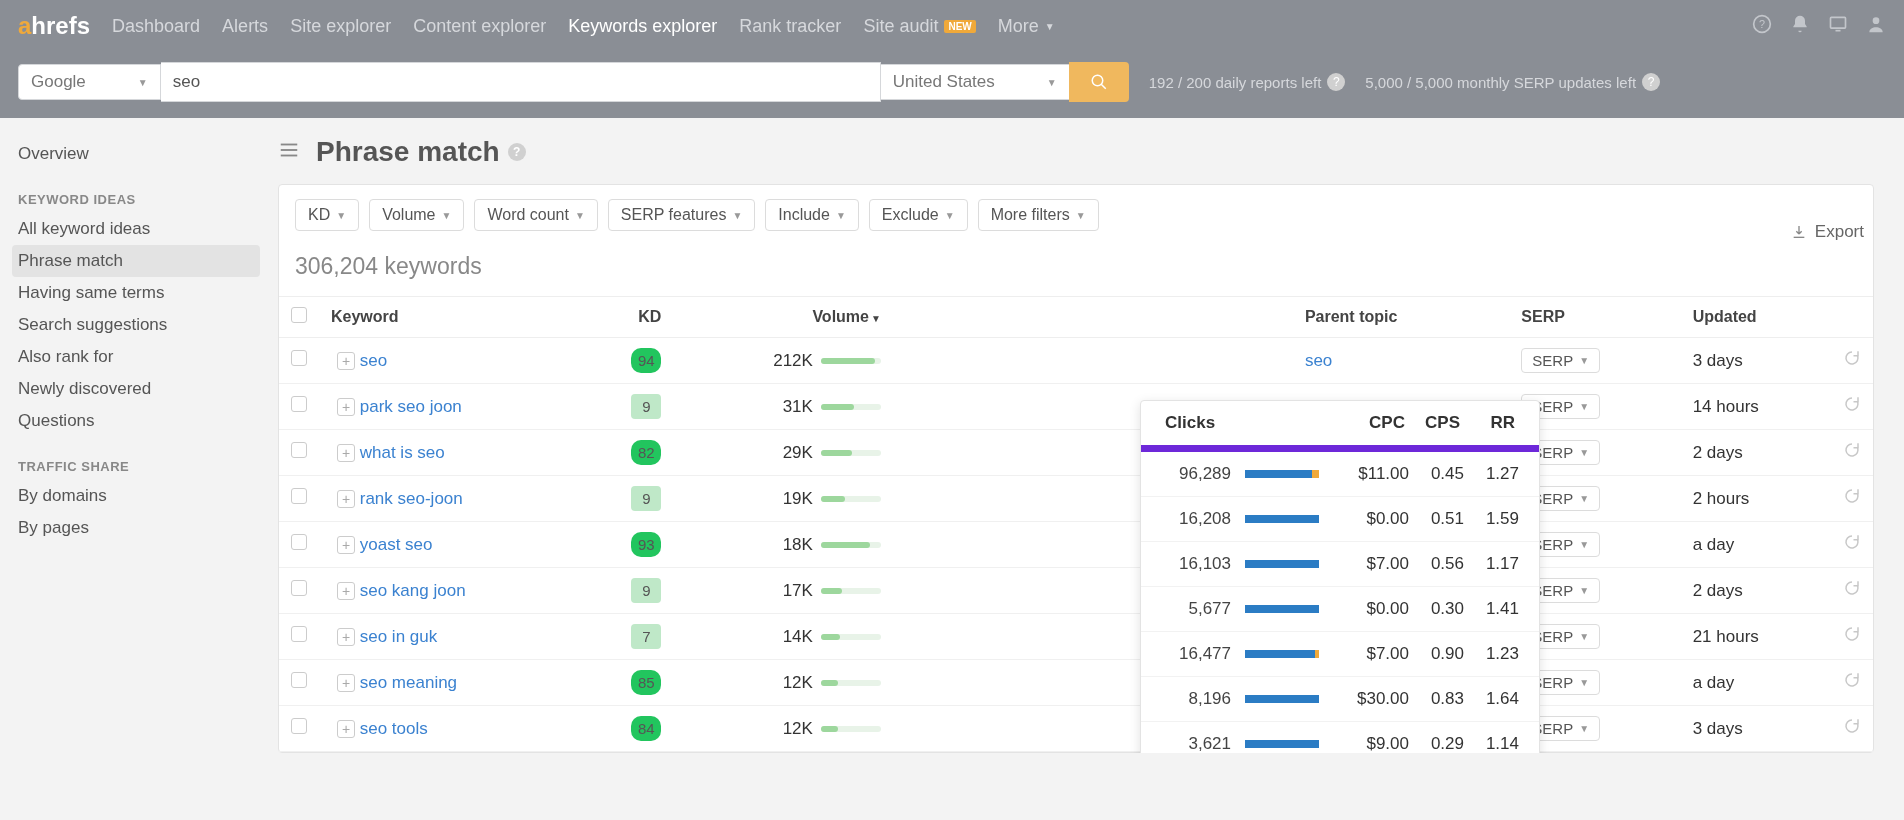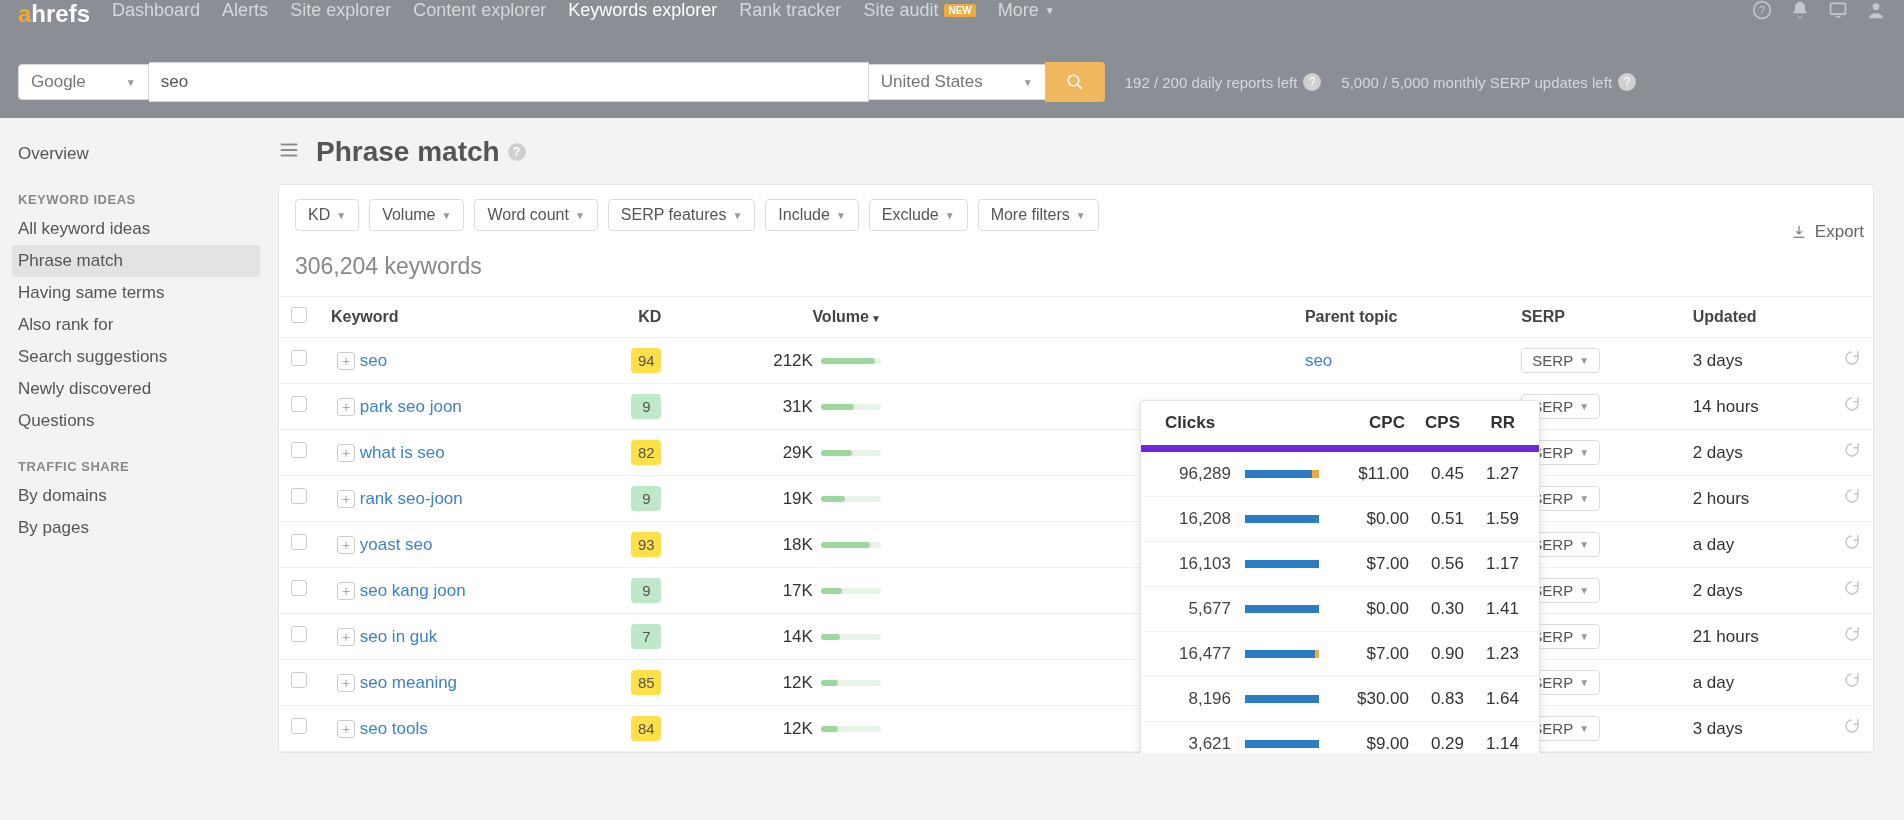--- a/index.html
+++ b/index.html
@@ -1,27 +1,27 @@
 <!DOCTYPE html>
 <html><head>
 <meta charset="utf-8">
 <style>
   * { box-sizing: border-box; margin: 0; padding: 0; }
   body { font-family: -apple-system, BlinkMacSystemFont, "Segoe UI", Helvetica, Arial, sans-serif; background:#f3f3f3; color:#333; width:1904px; }
-  .topnav { background:#8a8e95; height:52px; display:flex; align-items:flex-start; padding:0 18px; gap:22px; }
+  .topnav { background:#8a8e95; height:52px; display:flex; align-items:center; padding:0 18px; gap:22px; }
   .logo { font-weight:bold; font-size:24px; color:#fff;}
   .logo .a { color:#f0a93a; }
   .nav-item { color:#d6d8dc; font-size:18px; cursor:pointer; display:flex; align-items:center; gap:6px;}
   .nav-item.active { color:#fff; }
   .nav-badge { background:#f0a93a; color:#fff; font-size:10px; padding:1px 4px; border-radius:2px; font-weight:bold;}
   .nav-caret { font-size:10px; color:#d6d8dc; }
   .nav-right { margin-left:auto; display:flex; align-items:center; gap:18px; }
   .nav-right svg { fill:#c3c6cb; }
   .searchbar { background:#8a8e95; padding:10px 18px 16px 18px; display:flex; align-items:center; gap:0; }
-  .select-box { background:#fff; border:1px solid #d5d7da; height:31px; display:flex; align-items:center; padding:17px 12px; font-size:17px; color:#777; border-radius:4px 0 0 4px; gap:40px;}
+  .select-box { background:#fff; border:1px solid #d5d7da; height:31px; display:flex; align-items:center; padding:17px 12px; font-size:17px; color:#777; border-radius:4px 0 0 4px; gap:52px;}
   .select-box.country { border-radius:0; border-left:none;}
   .search-input { background:#fff; border:1px solid #d5d7da; border-left:none; height:40px; width:720px; padding:0 12px; font-size:17px; color:#555;}
   .search-btn { background:#f0b85e; border:none; height:40px; width:60px; border-radius:0 4px 4px 0; display:flex; align-items:center; justify-content:center; cursor:pointer; margin-left:-1px;}
   .search-btn svg { fill:#fff; }
   .status-text { color:#d6d8dc; font-size:15px; margin-left:20px; display:flex; align-items:center; gap:6px;}
   .content { display:flex; }
   .sidebar { width:260px; padding:20px 0 0 18px; }
   .sidebar a { display:block; padding:6px 10px 6px 0; color:#555; font-size:17px; cursor:pointer; text-decoration:none;}
   .sidebar a.active { background:#e3e3e3; border-radius:4px; padding-left:6px; margin-left:-6px;}
   .sidebar .section-title { color:#888; font-size:13px; font-weight:bold; letter-spacing:0.5px; margin:22px 0 6px 0; text-transform:uppercase;}
@@ -37,21 +37,21 @@
   .count-row { padding:8px 16px 16px 16px; font-size:23px; color:#888;}
   .export-row { position:absolute; right:40px; top:104px; display:flex; align-items:center; gap:8px; color:#666; font-size:17px; cursor:pointer;}
   .table { width:100%; border-collapse:collapse; }
   .table th { text-align:left; font-size:16px; color:#444; font-weight:600; padding:10px 12px; border-top:1px solid #eee; border-bottom:1px solid #eee; background:#fff;}
   .table td { padding:10px 12px; border-bottom:1px solid #f0f0f0; font-size:17px; vertical-align:middle;}
   .table th.right, .table td.right { text-align:right; }
   .chk { width:16px; height:16px; border:1px solid #ccc; border-radius:3px; display:inline-block; background:#fff;}
   .plus-icn { width:18px; height:18px; border:1px solid #ccc; border-radius:3px; display:inline-flex; align-items:center; justify-content:center; color:#aaa; font-size:14px; cursor:pointer; margin-left:6px;}
   .kw-link { color:#3b82d0; cursor:pointer; }
   .kd-badge { display:inline-block; min-width:30px; text-align:center; padding:4px 6px; border-radius:4px; font-size:15px; color:#555;}
-  .kd-red { background:#fde047; }
+  .kd-red { background:#22c55e;border-radius:10px; }
   .kd-green { background:#bfe8c8; }
   .vol-bar { display:inline-block; width:60px; height:6px; background:#e8f3e8; border-radius:3px; vertical-align:middle; margin-left:8px; position:relative;}
   .vol-bar i { display:block; height:6px; background:#9dd79d; border-radius:3px;}
   .serp-btn { border:1px solid #dcdcdc; background:#fff; padding:3px 10px; border-radius:4px; font-size:15px; color:#555; cursor:pointer; display:inline-flex; align-items:center; gap:6px;}
   .refresh-icn svg { fill:#c8c8c8; }
   .sort-caret { font-size:10px; margin-left:2px;}
   .popup { position:absolute; top:282px; left:880px; width:400px; background:#fff; border:1px solid #e3e3e3; border-radius:4px; box-shadow:0 3px 12px rgba(0,0,0,0.12); z-index:10;}
   .popup-header { display:flex; padding:12px 24px; font-size:17px; font-weight:700; border-bottom:7px solid #6d28d9;}
   .popup-header .c1 { flex:1; }
   .popup-header .cc { width:70px; text-align:right;}
@@ -126,22 +126,22 @@
 </div>
 
 <div class="content">
   <div class="sidebar">
     <a>Overview</a>
     <div class="section-title">KEYWORD IDEAS</div>
     <div id="sb-ideas">
         <a>All keyword ideas</a>
         <a class="active">Phrase match</a>
         <a>Having same terms</a>
+        <a>Search suggestions</a>
         <a>Also rank for</a>
-        <a>Search suggestions</a>
         <a>Newly discovered</a>
         <a>Questions</a>
       </div>
     <div class="section-title">TRAFFIC SHARE</div>
     <div id="sb-traffic">
         <a>By domains</a>
         <a>By pages</a>
       </div>
   </div>
 

